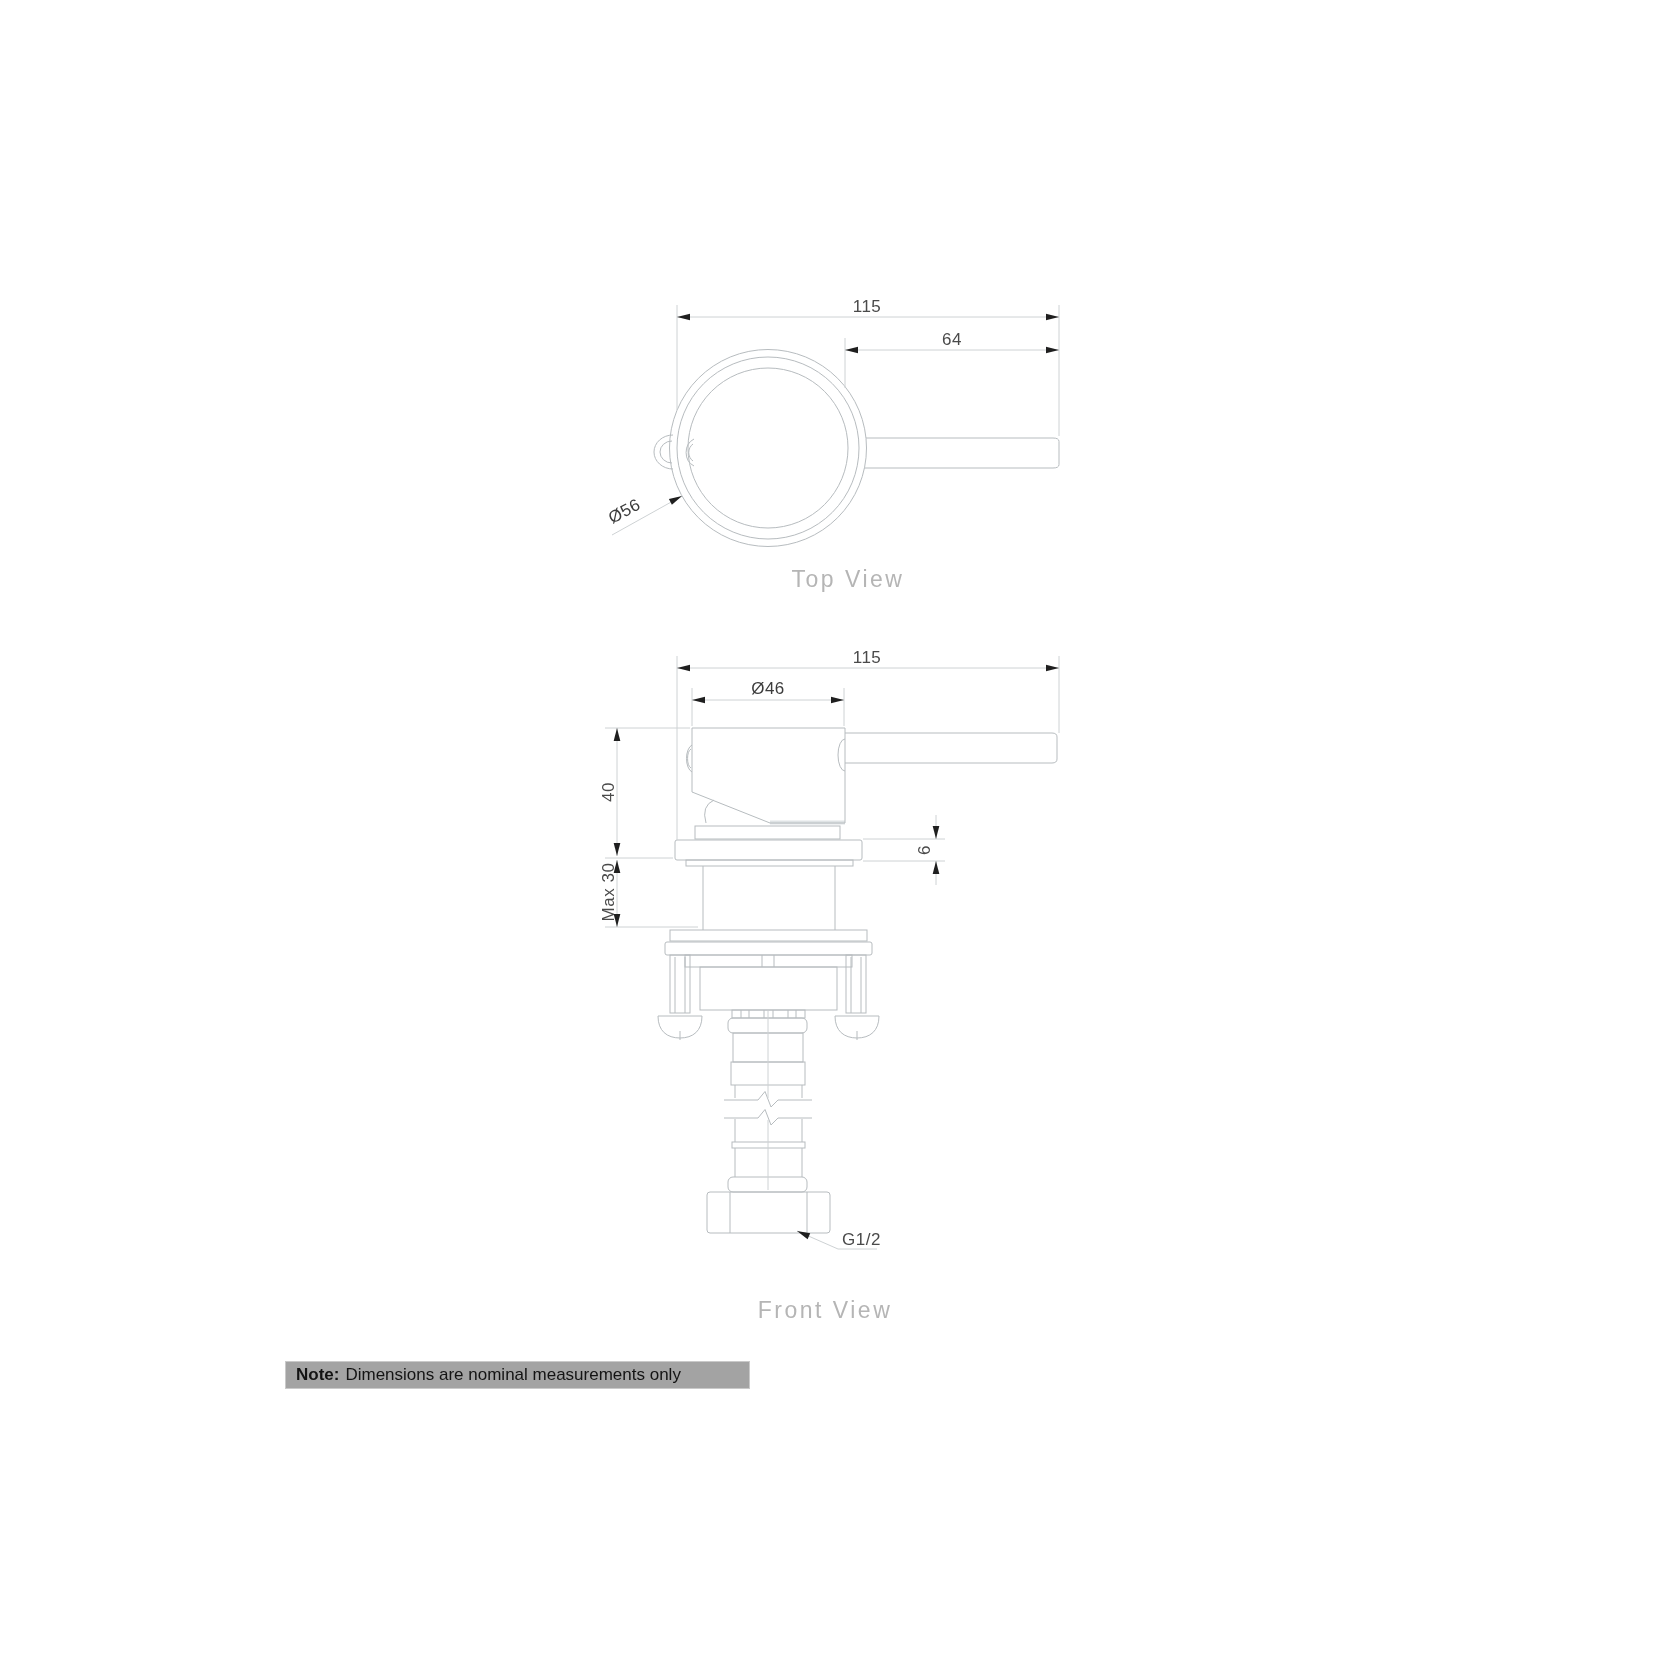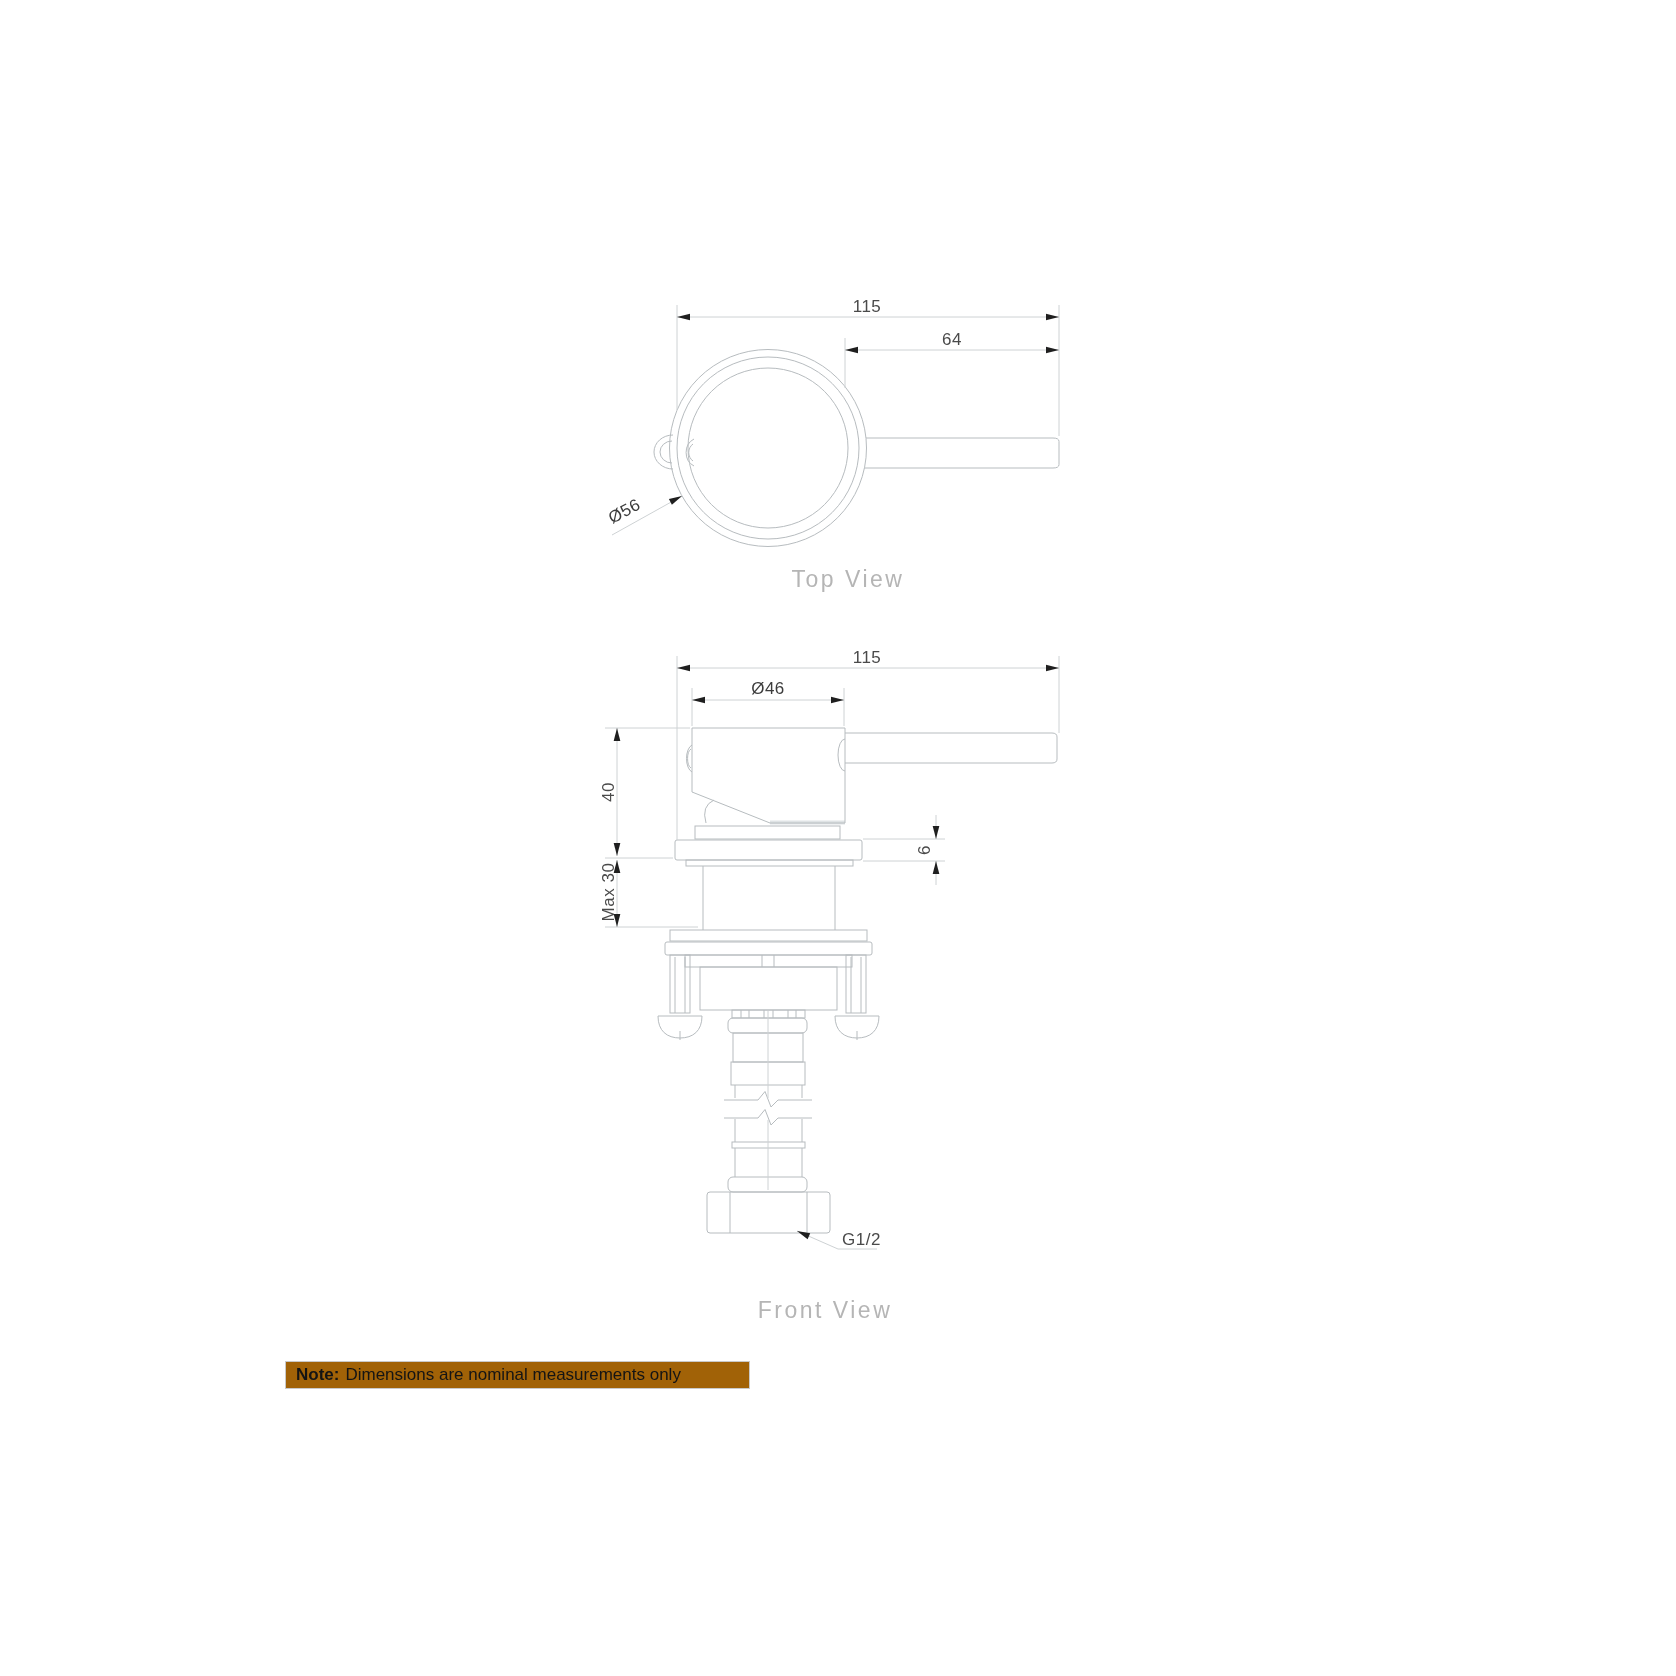--- a/index.html
+++ b/index.html
@@ -8,21 +8,21 @@
   svg{position:absolute;left:0;top:0;}
   .obj{stroke:#b7bcbf;stroke-width:1;fill:none;}
   .objf{stroke:#b7bcbf;stroke-width:1;fill:#ffffff;}
   .dim{stroke:#ced2d4;stroke-width:1;fill:none;}
   .arrow{fill:#1f1f1f;stroke:none;}
   .hatch{fill:#dfe3e5;stroke:none;}
   text{font-family:"Liberation Sans", sans-serif;}
   .dimtxt{fill:#4a4a4a;font-size:17px;letter-spacing:.5px;}
   .viewtxt{fill:#b5b5b5;font-size:23px;letter-spacing:2.5px;}
   #note-box{position:absolute;left:285px;top:1361px;width:465px;height:28px;
-            border:1px solid #c9c9c9;background:#a16207;display:flex;align-items:center;
+            border:1px solid #c9c9c9;background:#a3a3a3;display:flex;align-items:center;
             padding-left:10px;box-sizing:border-box;font-size:17px;color:#141414;white-space:nowrap;}
   #note-box .note-label{font-weight:bold;margin-right:6px;}
 </style>
 </head>
 <body>
 
 <div id="canvas">
 <svg width="1676" height="1676" viewBox="0 0 1676 1676">
 
   <g>

